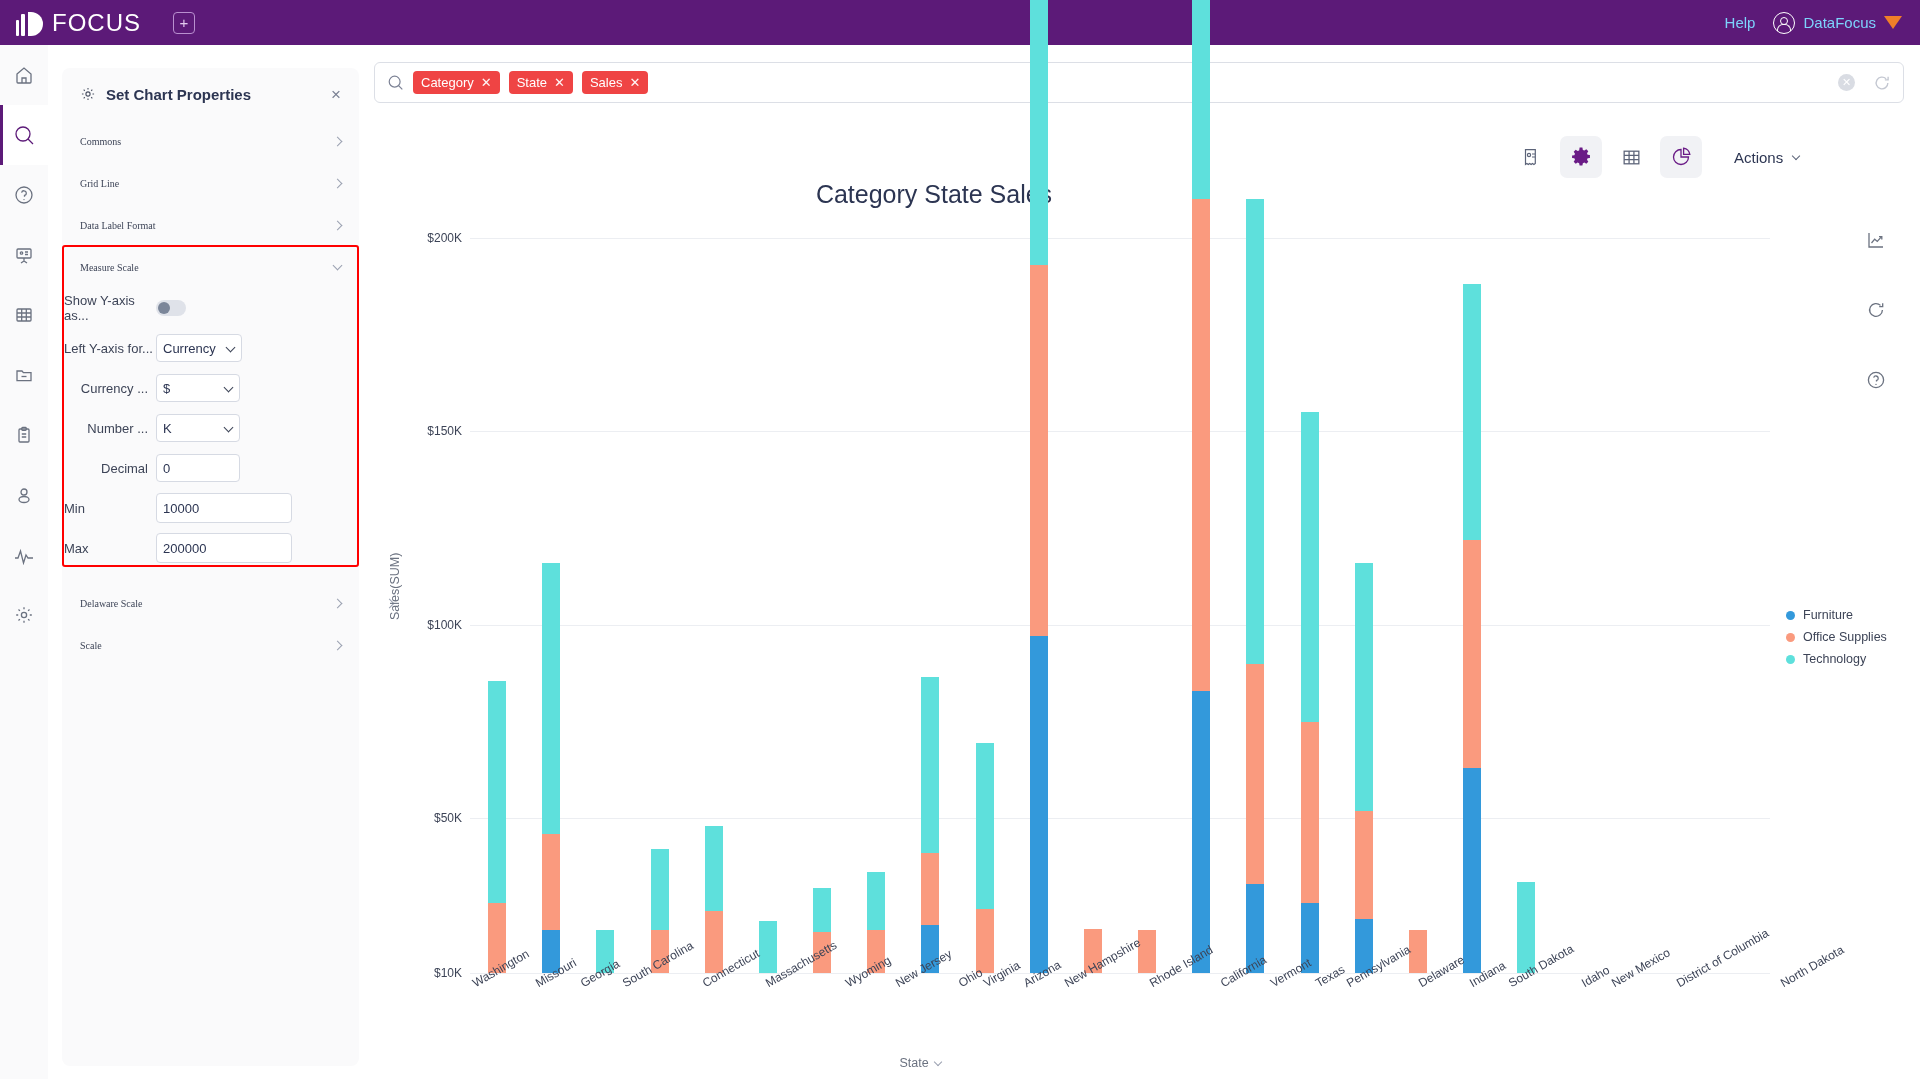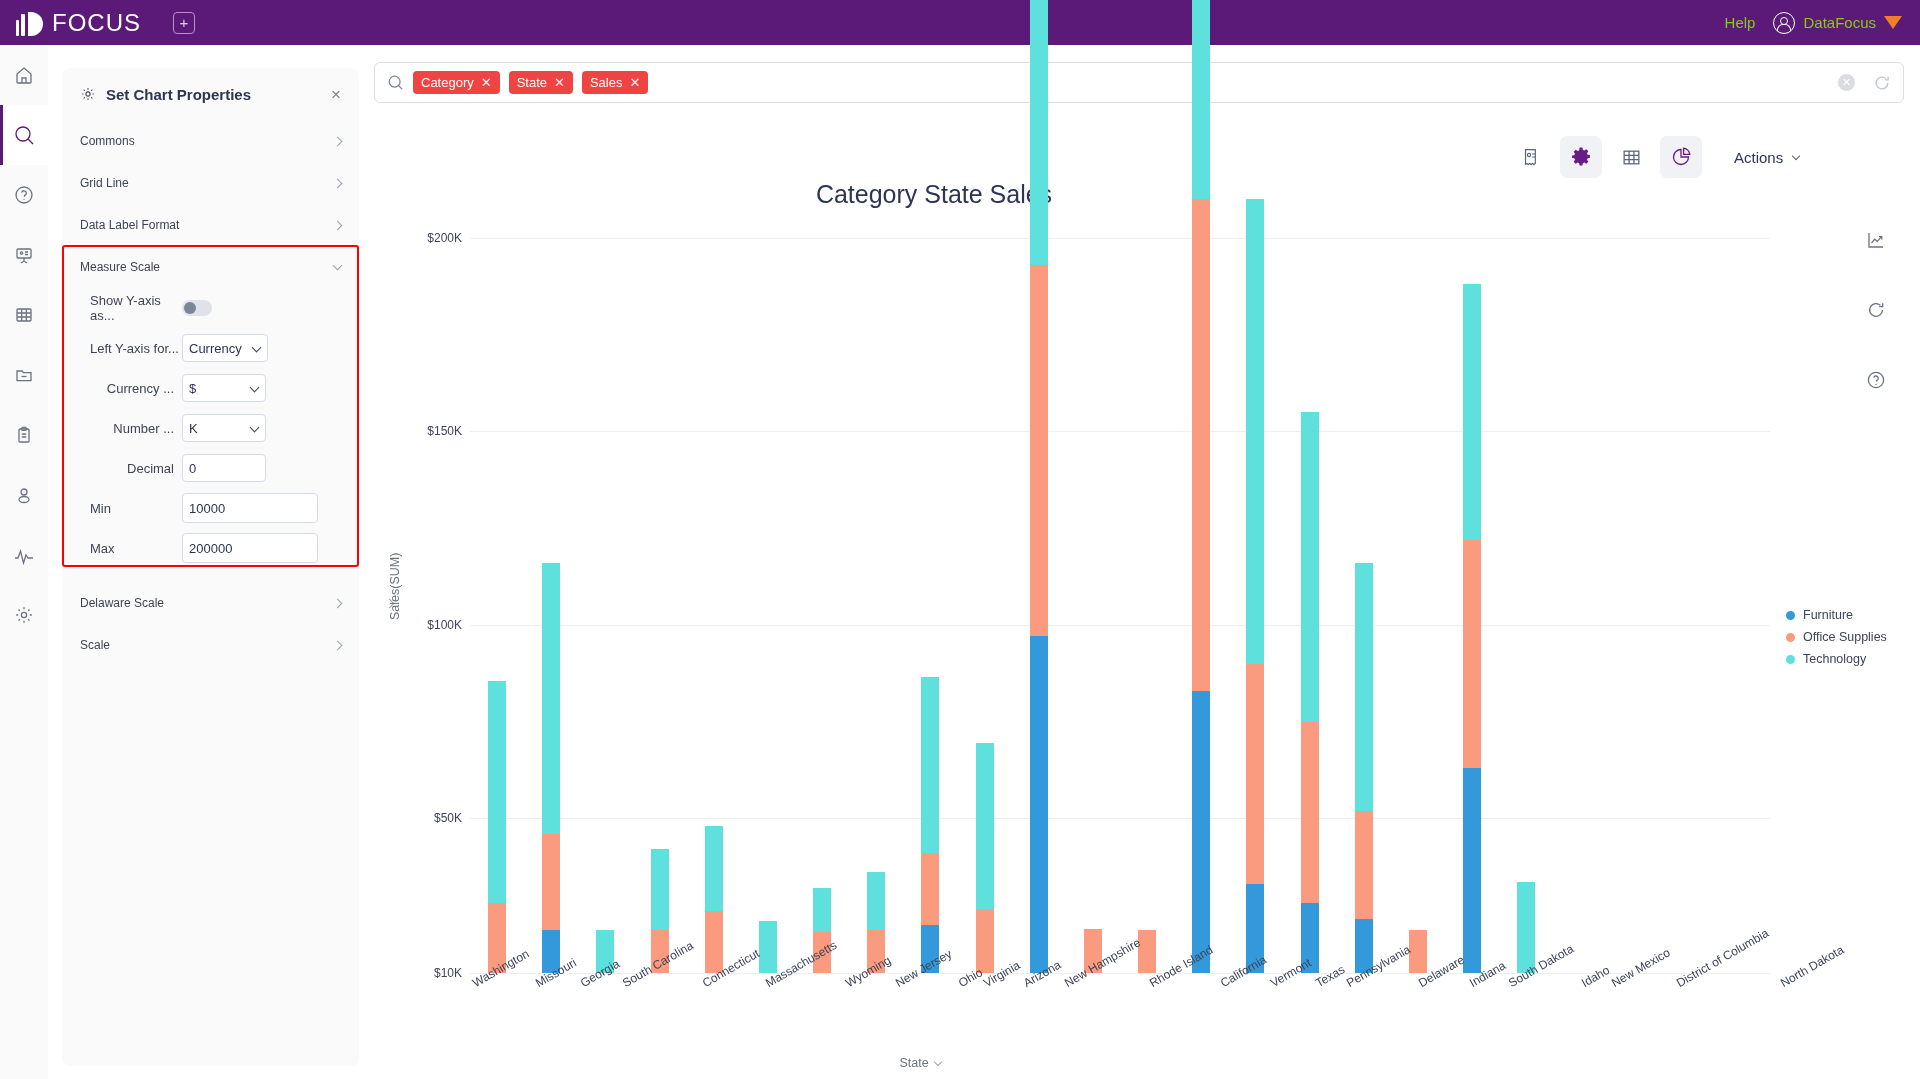--- a/index.html
+++ b/index.html
@@ -31,21 +31,21 @@
     margin-left: 9px; font-weight: 400;
   }
   .tab-add {
     margin-left: 32px; width: 22px; height: 22px;
     border: 1.5px solid #b98fcf; border-radius: 4px;
     color: #e3cbef; font-size: 15px; line-height: 19px; text-align: center;
     cursor: pointer;
   }
   .topbar-right {
     margin-left: auto; display: flex; align-items: center;
-    gap: 18px; margin-right: 18px; color: #84cc16; font-size: 15px;
+    gap: 18px; margin-right: 18px; color: #7dd3fc; font-size: 15px;
   }
   .help-link { cursor: pointer; }
   .user-area { display: flex; align-items: center; gap: 8px; cursor: pointer; }
   .avatar-circle {
     width: 22px; height: 22px; border: 1.6px solid #fff; border-radius: 50%;
     position: relative;
   }
   .avatar-circle::before {
     content: ""; position: absolute; left: 50%; top: 4px;
     transform: translateX(-50%); width: 6px; height: 6px;
@@ -88,22 +88,23 @@
     height: 52px; display: flex; align-items: center;
     padding: 0 18px; gap: 10px;
   }
   .panel-title { font-size: 15px; font-weight: bold; color: #2c3552; }
   .panel-close {
     margin-left: auto; font-size: 17px; color: #7b8194;
     cursor: pointer; line-height: 1;
   }
   .panel-row {
     height: 42px; display: flex; align-items: center;
-    padding: 0 18px; font-size: 12px; color: #3d4457;
+    padding: 0 18px; font-size: 10px; color: #3d4457;
     cursor: pointer;
+    font-family: Liberation Serif, serif;
   }
   .chev-right {
     margin-left: auto; width: 7px; height: 7px;
     border-right: 1.4px solid #9aa0b0; border-bottom: 1.4px solid #9aa0b0;
     transform: rotate(-45deg);
   }
   .chev-down {
     margin-left: auto; width: 7px; height: 7px;
     border-right: 1.4px solid #9aa0b0; border-bottom: 1.4px solid #9aa0b0;
     transform: rotate(45deg); margin-top: -4px;
@@ -111,21 +112,21 @@
 
   .measure-box {
     position: absolute; top: 245px; left: 62px;
     width: 297px; height: 322px;
     border: 2.5px solid #FF0000; border-radius: 3px;
     pointer-events: none;
   }
 
   .form-row {
     display: flex; align-items: center; height: 40px;
-    padding: 0 28px; font-size: 13px; color: #3d4457;
+    padding: 0 2px; font-size: 13px; color: #3d4457;
   }
   .form-label { width: 92px; }
   .form-label.indent { width: 92px; text-align: right; padding-right: 8px; }
   .toggle {
     width: 30px; height: 16px; border-radius: 9px;
     background: #dfe2e9; position: relative; cursor: pointer;
   }
   .toggle::after {
     content: ""; position: absolute; left: 2px; top: 2px;
     width: 12px; height: 12px; border-radius: 50%; background: #7b8699;

